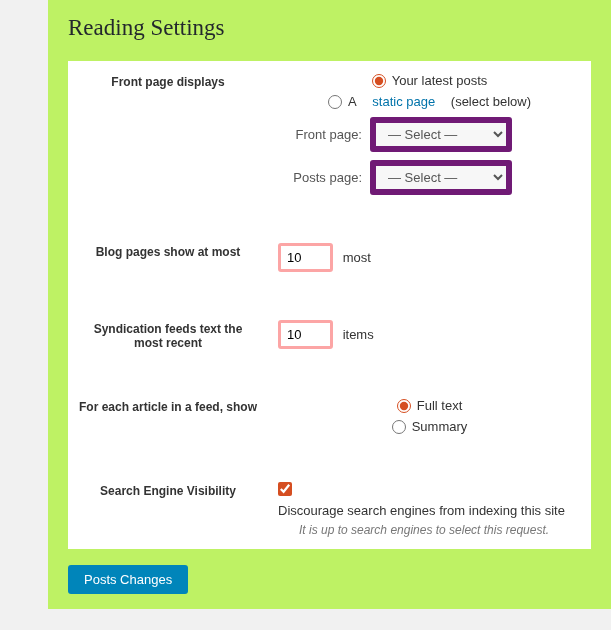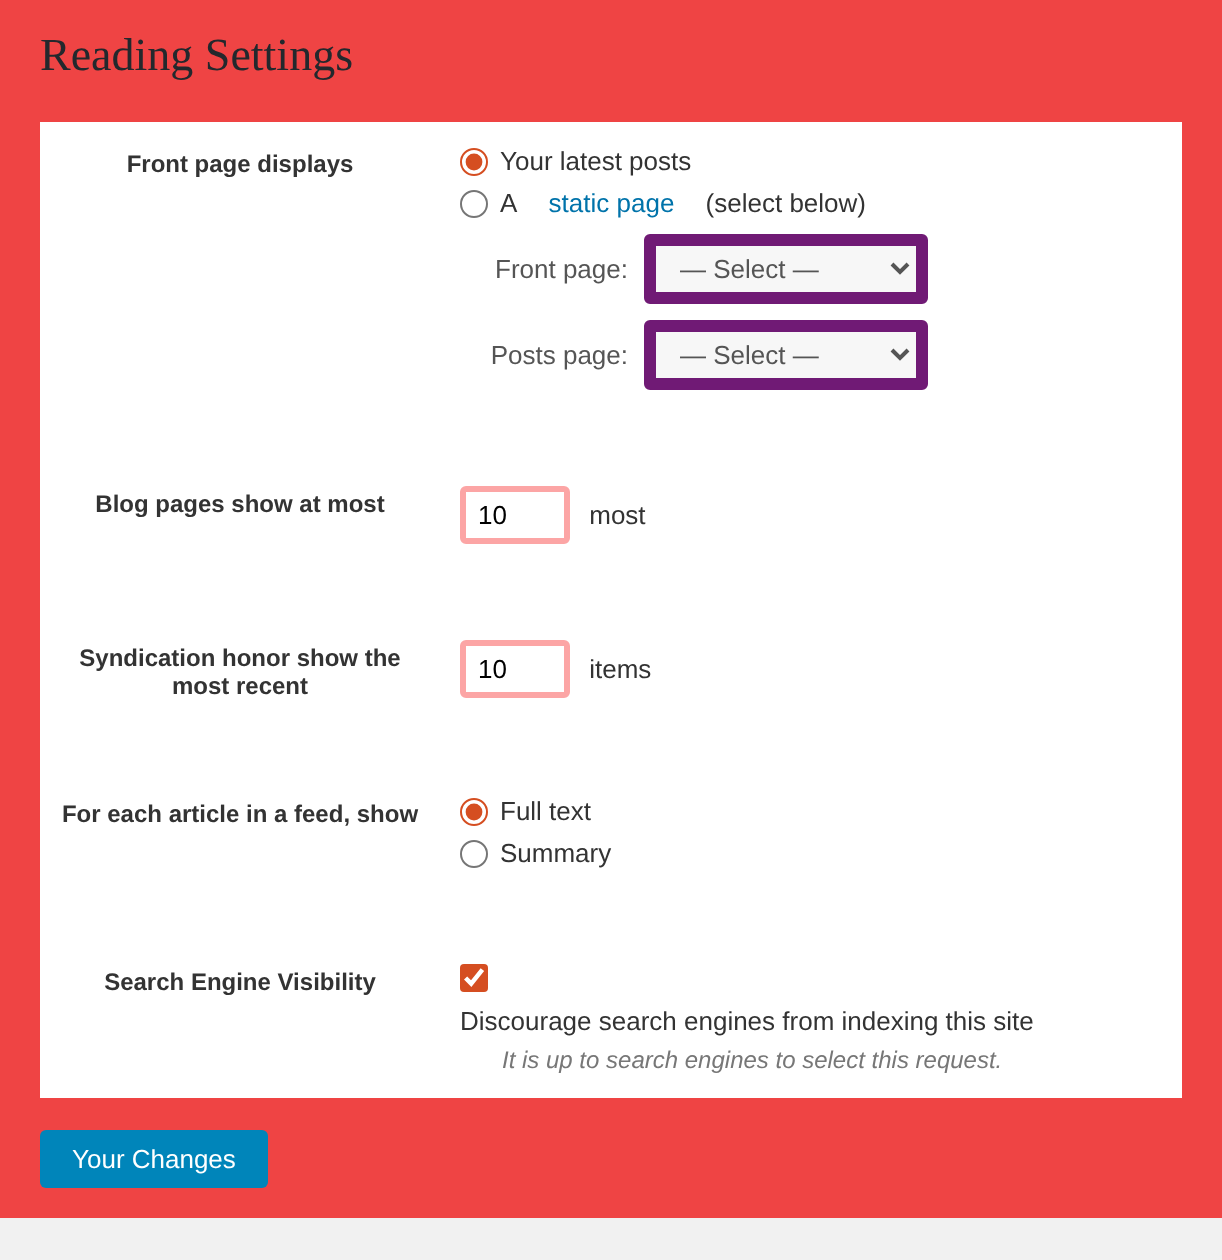--- a/index.html
+++ b/index.html
@@ -5,22 +5,23 @@
     * { box-sizing: border-box; margin: 0; padding: 0; }
     body {
       font-family: -apple-system, BlinkMacSystemFont, "Segoe UI", Arial, sans-serif;
       font-size: 13px;
       background: #f1f1f1;
       color: #333;
       width: 611px;
       min-height: 630px;
     }
     .page-wrapper {
-      background: #ef4444;
+      background: #bef264;
       padding: 15px 20px;
+      margin-left: 48px;
     }
     h1.page-title {
       font-size: 23px;
       font-weight: 400;
       color: #23282d;
       margin-bottom: 20px;
       font-family: -apple-system, BlinkMacSystemFont, "Segoe UI", Georgia, serif;
     }
     .form-table {
       width: 100%;
@@ -50,20 +51,21 @@
     .radio-group {
       display: flex;
       flex-direction: column;
       gap: 6px;
     }
     .radio-item {
       display: flex;
       align-items: center;
       gap: 6px;
       font-size: 13px;
+      justify-content: center;
     }
     input[type="radio"] {
       accent-color: #d54e21;
       width: 14px;
       height: 14px;
       cursor: pointer;
     }
 
     
     .subfield {
@@ -198,21 +200,21 @@
       <td>
         <input type="number" value="10" min="1" style="">
         <span class="inline-label">most</span>
       </td>
     </tr>
     <tr class="row-separator">
           <td colspan="2"></td>
         </tr>
 
     <tr>
-      <th>Syndication honor show the most recent</th>
+      <th>Syndication feeds text the most recent</th>
       <td>
         <input type="number" value="10" min="1" style="">
         <span class="inline-label">items</span>
       </td>
     </tr>
     <tr class="row-separator">
           <td colspan="2"></td>
         </tr>
 
     <tr>
@@ -240,14 +242,14 @@
         <div class="checkbox-item">
           <input type="checkbox" checked="" style="">
           <span class="checkbox-label">Discourage search engines from indexing this site</span>
         </div>
         <p class="hint-text">It is up to search engines to select this request.</p>
       </td>
     </tr>
   </tbody>
     </table>
 
-  <button class="save-button">Your Changes</button>
+  <button class="save-button">Posts Changes</button>
 </div>
 
 </body></html>

